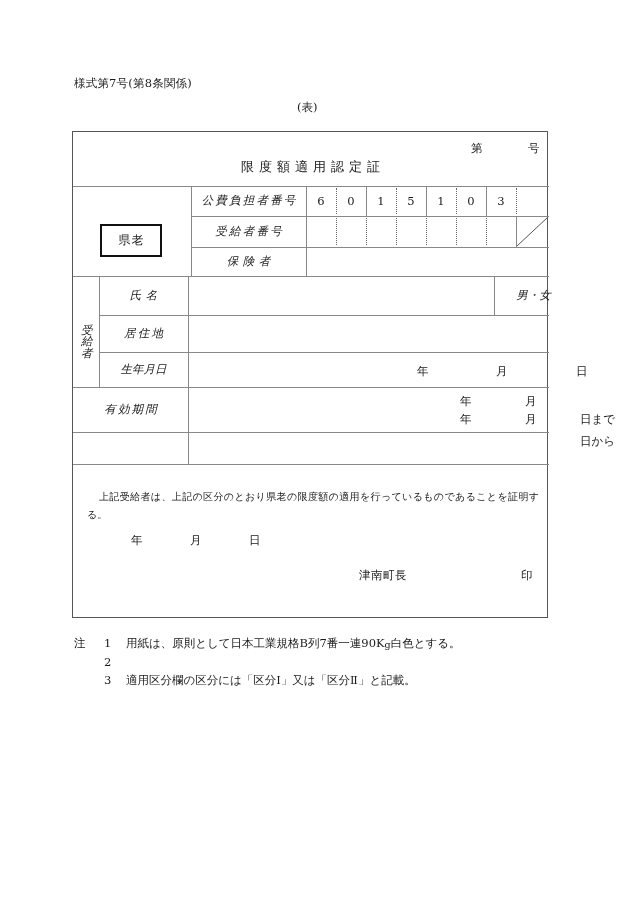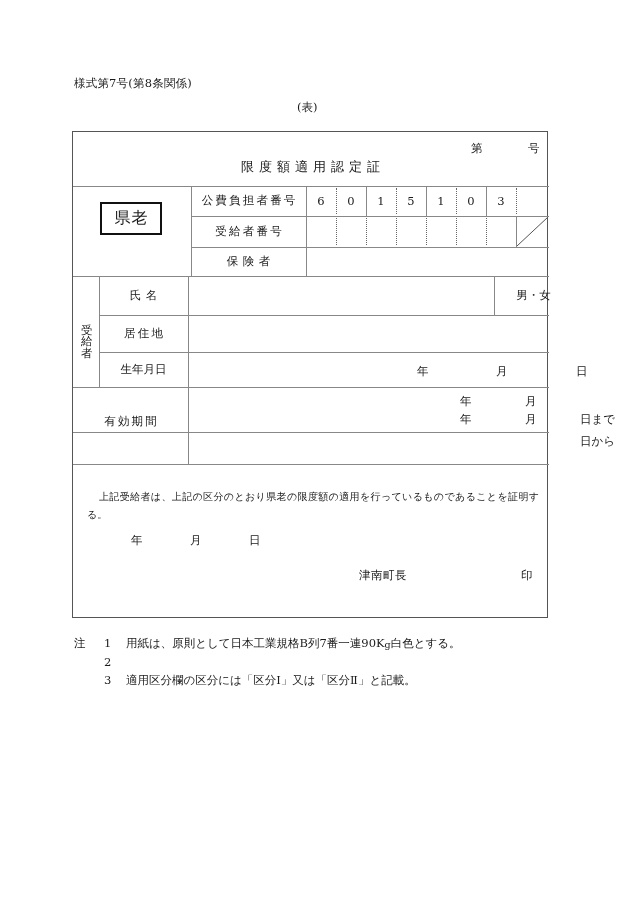--- a/index.html
+++ b/index.html
@@ -115,39 +115,40 @@
     position: absolute;
     left: 455px;
     top: 9px;
     font-size: 11.5px;
   }
 
   
   .kenro-box {
     position: absolute;
     left: 27px;
-    top: 70px;
+    top: 92px;
     width: 62px;
     height: 33px;
     border: 2px solid #111;
     box-sizing: border-box;
     display: flex;
     align-items: center;
     justify-content: center;
-    font-size: 16px;
+    font-size: 12px;
     letter-spacing: 1px;
     text-indent: 1px;
   }
 
   
   .ctr {
     display: flex;
     align-items: center;
     justify-content: center;
     text-align: left;
+    font-style: italic;
   }
   .vert-label {
     writing-mode: vertical-rl;
     text-orientation: upright;
     font-size: 11.5px;
     letter-spacing: 12px;
     line-height: 1;
   }
 
   
@@ -349,21 +350,21 @@
     <div class="cell ctr lbl" style="left:26px; top:220px; width:89px; height:35px;">
       <span>生年月日</span>
     </div>
     <div class="cell" style="left:115px; top:220px; width:361px; height:35px;">
       <span class="dmark" style="left:229px; top:14px;">年</span>
       <span class="dmark" style="left:308px; top:14px;">月</span>
       <span class="dmark" style="left:388px; top:14px;">日</span>
     </div>
     <div class="hline" style="left:0; top:255px; width:476px;"></div>
 
-    <div class="cell ctr lbl" style="left:0; top:255px; width:115px; height:45px;margin-top:12px;">
+    <div class="cell ctr lbl" style="left:0; top:255px; width:115px; height:45px;">
       <span class="spread-s">有効期間</span>
     </div>
     <div class="vline" style="left:115px; top:255px; height:45px;"></div>
     <div class="cell" style="left:115px; top:255px; width:361px; height:45px;">
       <span class="dmark" style="left:272px; top:9px;">年</span>
       <span class="dmark" style="left:337px; top:9px;">月</span>
       <span class="dmark" style="left:392px; top:9px;margin-top:40px;">日から</span>
       <span class="dmark" style="left:272px; top:27px;">年</span>
       <span class="dmark" style="left:337px; top:27px;">月</span>
       <span class="dmark" style="left:392px; top:27px;">日まで</span>

